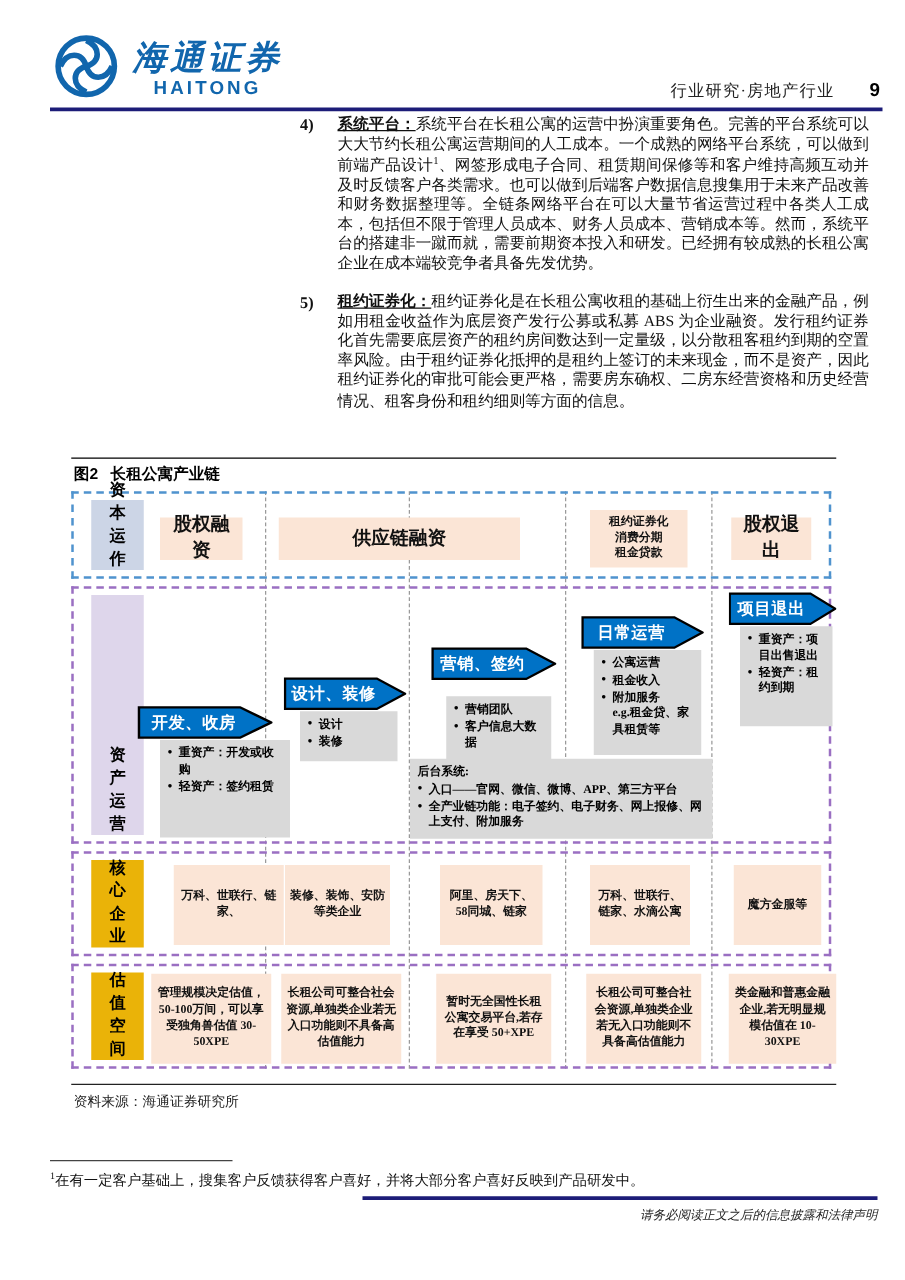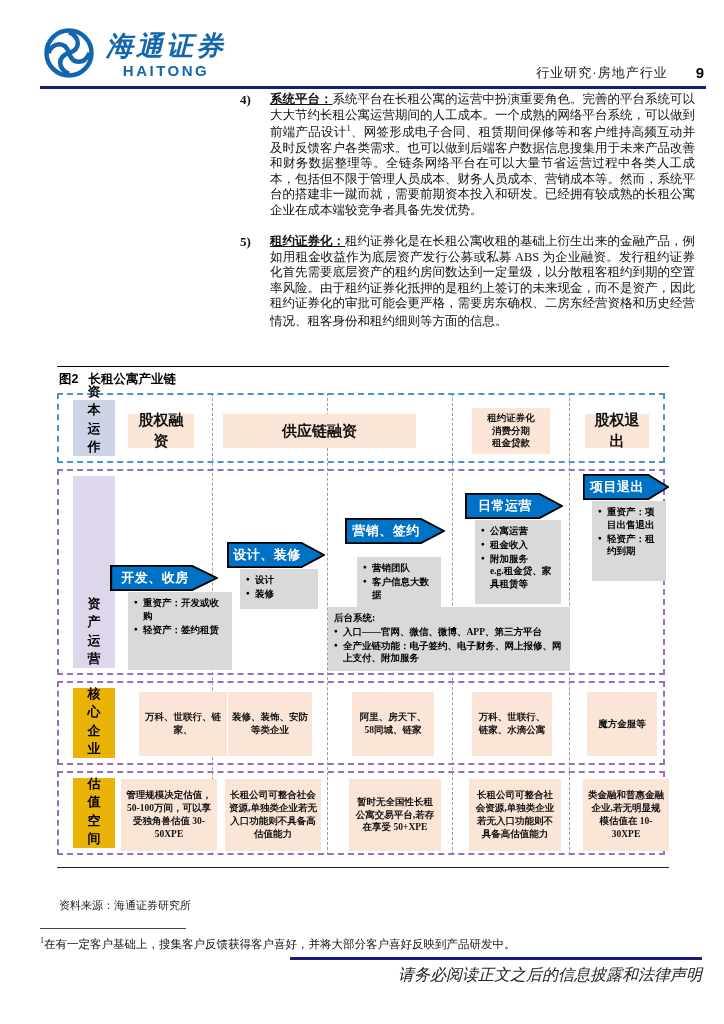--- a/index.html
+++ b/index.html
@@ -48,28 +48,28 @@
     padding:5px 4px 4px 6px; box-sizing:border-box; color:#000; }
   .bi { position:relative; padding-left:9px; white-space:pre-line; margin-bottom:1px; }
   .bi::before { content:"●"; position:absolute; left:0; top:1px; font-size:6.5px; }
   .gb-title { margin-bottom:1px; }
   .arrow { position:absolute; z-index:2; }
   .arrow svg { position:absolute; inset:0; width:100%; height:100%; }
   .arrow polygon { fill:#0072c6; stroke:#000; stroke-width:2; }
   .arrow-label { position:absolute; inset:0; display:flex; align-items:center; justify-content:center;
     padding-right:18px; color:#fff; font-weight:bold; font-size:13px; letter-spacing:0.5px; }
   .fig-rule { border-top:1px solid #222; margin-top:12px; }
-  .fig-source { padding:6px 0 0 2px; font-size:11px; color:#222;margin-top:24px; }
+  .fig-source { padding:6px 0 0 2px; font-size:11px; color:#222; }
 
   
   .footnote-rule { position:absolute; top:928px; left:40px; width:146px; border-top:1px solid #444; }
   .footnote { position:absolute; top:936px; left:40px; width:620px; font-size:11.5px; color:#111; }
   .footnote sup { font-size:8px; }
   .footer-rule { position:absolute; top:957px; left:290px; right:22px; height:3px; background:#1c1c78; }
-  .footer-text { position:absolute; top:965px; right:22px; font-size:16px; font-style:italic; color:#222; }
+  .footer-text { position:absolute; top:965px; right:22px; font-size:10px; font-style:italic; color:#222; }
 </style>
 </head>
 <body>
 
 <div class="page">
 
   <div class="header">
     <div class="brand">
       <span>
         <svg width="54" height="54" viewBox="0 0 60 60">

